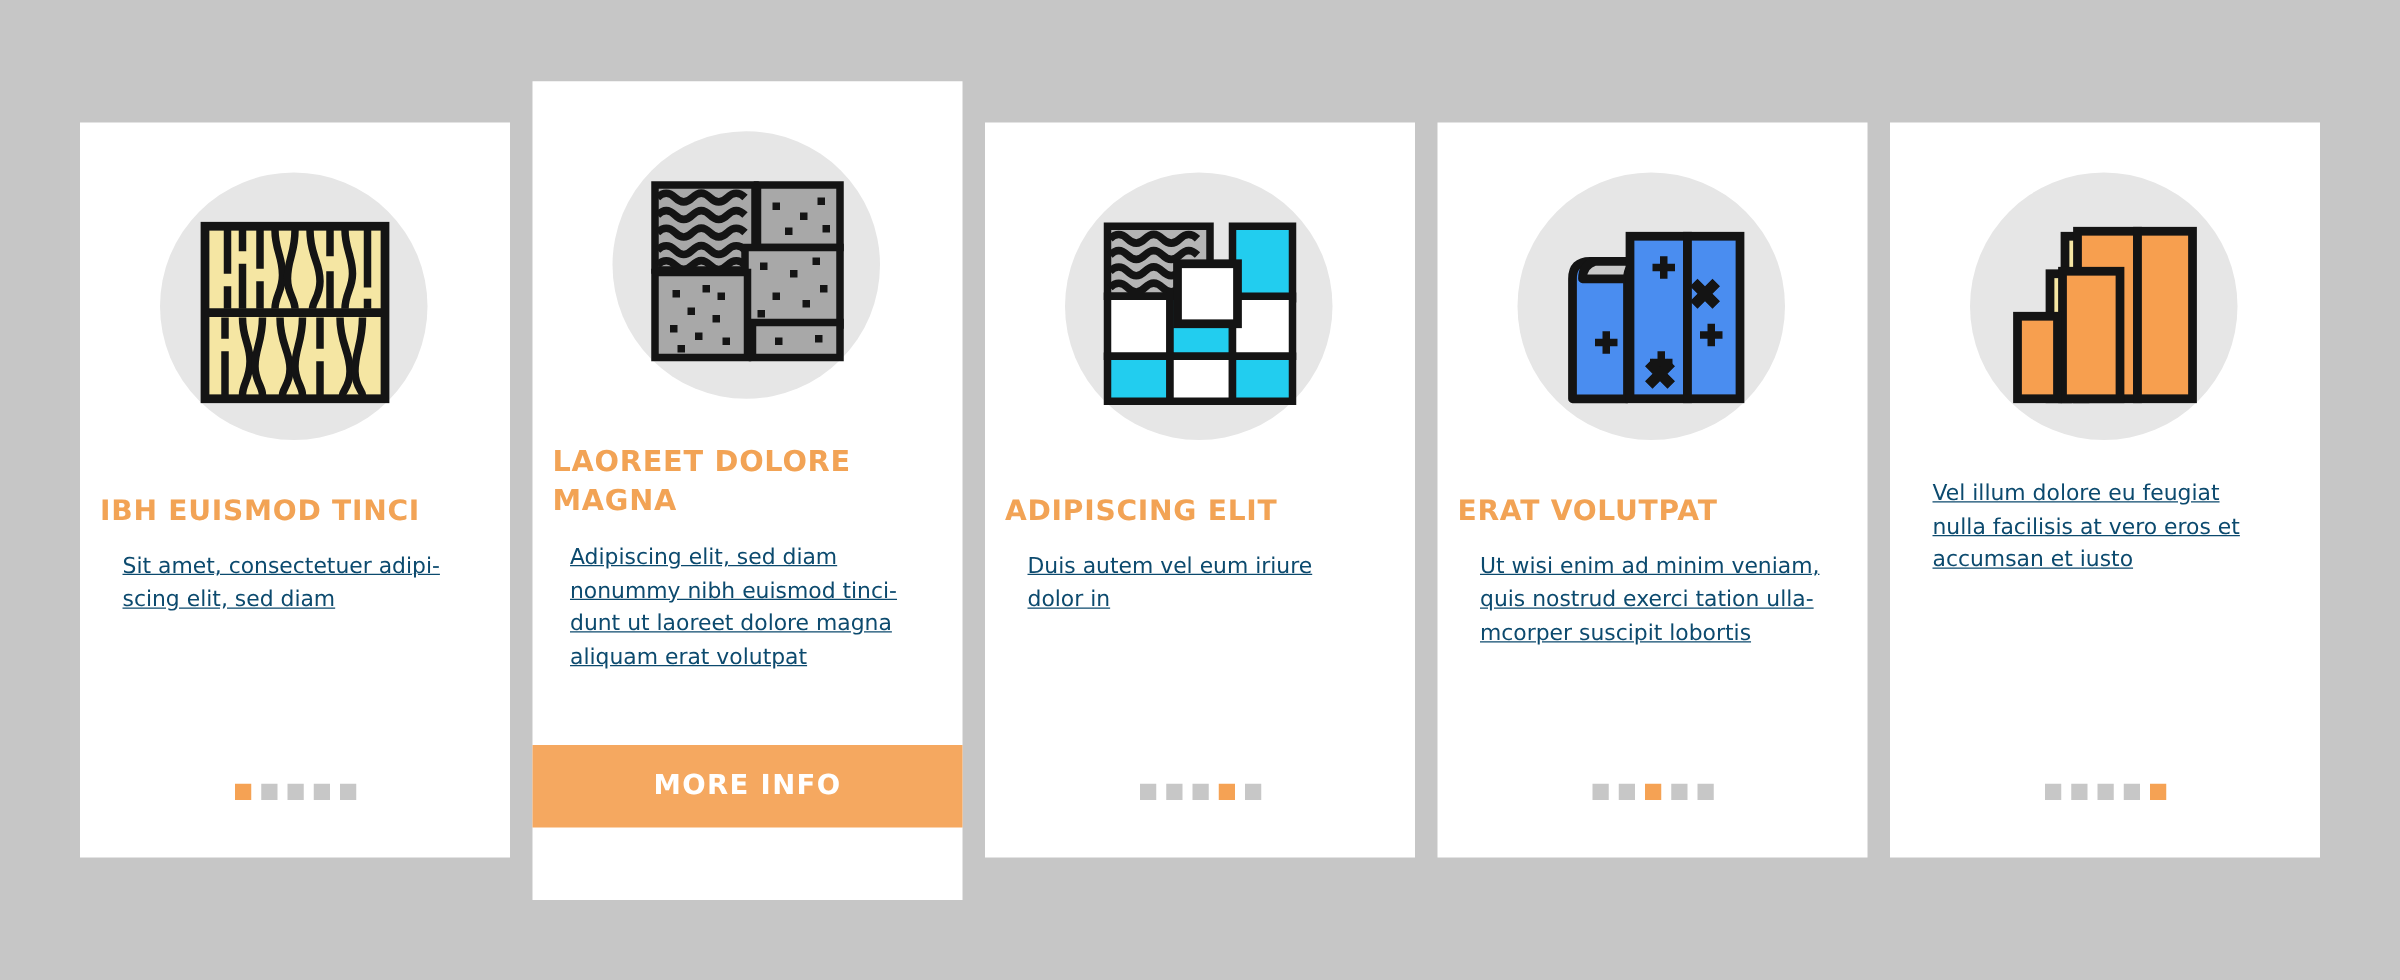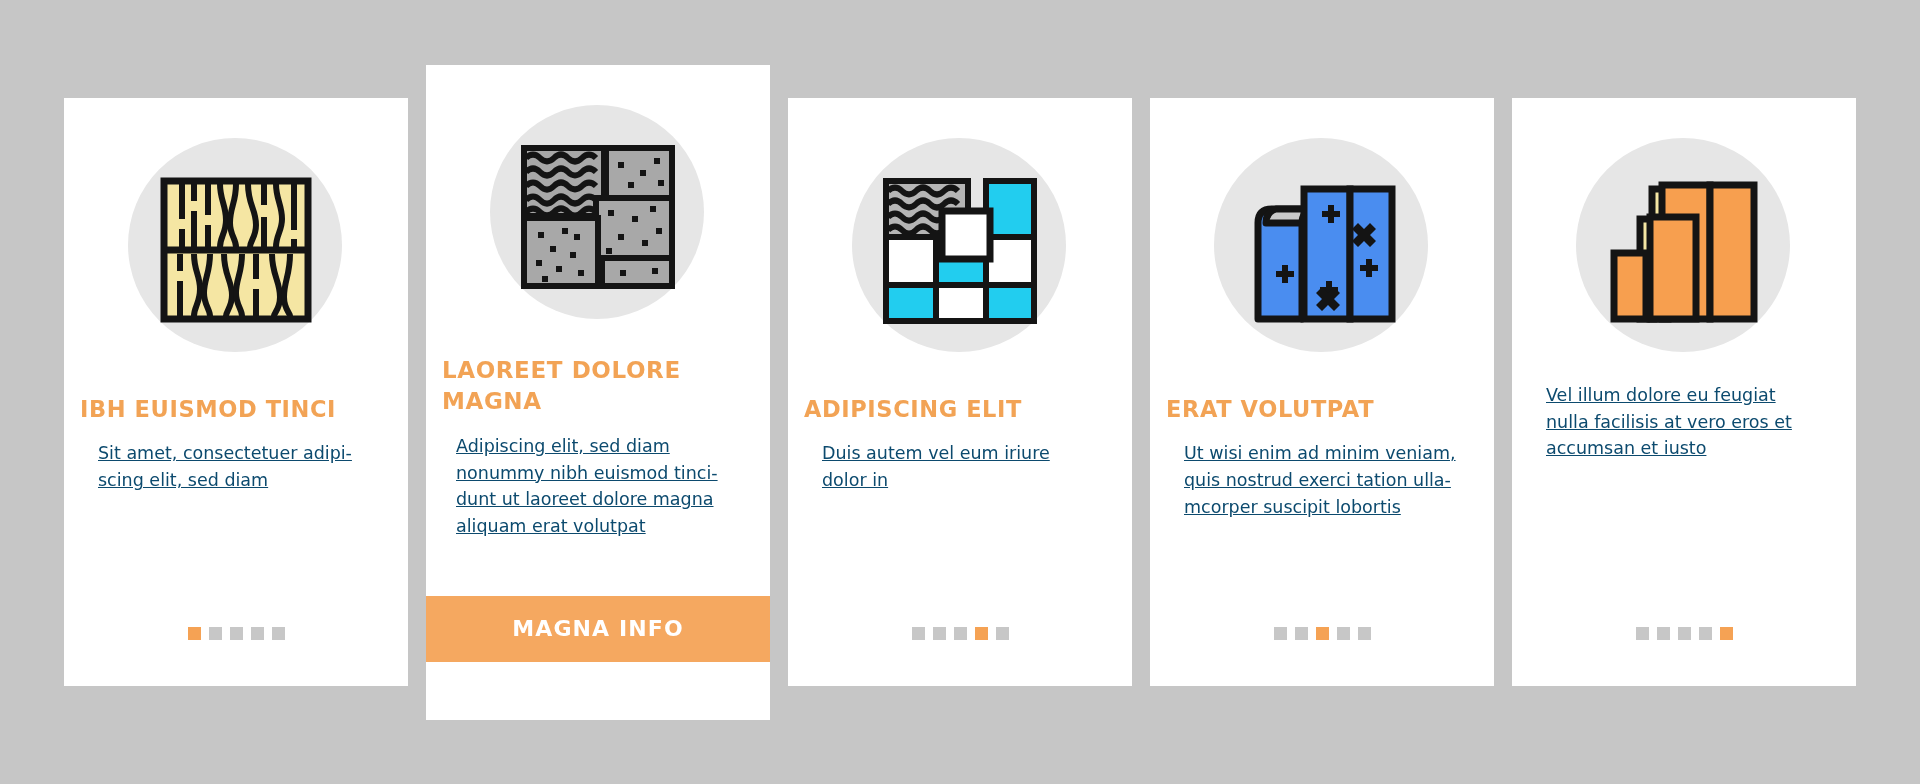--- a/index.html
+++ b/index.html
@@ -234,21 +234,21 @@
           <rect x="24" y="134" width="6" height="6" fill="#141414"></rect>
 
           <rect x="84" y="116" width="70" height="28" fill="#a8a8a8" stroke="#141414" stroke-width="6"></rect>
           <rect x="102" y="128" width="6" height="6" fill="#141414"></rect>
           <rect x="134" y="126" width="6" height="6" fill="#141414"></rect>
         </svg>
       </div>
       <div class="card-title">LAOREET DOLORE MAGNA</div>
       <div class="card-desc">Adipiscing elit, sed diam nonummy nibh euismod tinci-dunt ut laoreet dolore magna aliquam erat volutpat</div>
       <div class="spacer"></div>
-      <button class="more-info">MAGNA INFO</button>
+      <button class="more-info">MORE INFO</button>
     </div>
 
     <div class="card normal">
       <div class="icon-wrap">
         <div class="blob"></div>
         <svg width="160" height="150" viewBox="0 0 160 150">
 
           <rect x="6" y="6" width="82" height="56" fill="#b5b5b5" stroke="#141414" stroke-width="6"></rect>
           <path d="M8 16 q7 -7 14 0 t14 0 t14 0 t14 0 t14 0" stroke="#141414" stroke-width="6" fill="none"></path>
           <path d="M8 29 q7 -7 14 0 t14 0 t14 0 t14 0 t14 0" stroke="#141414" stroke-width="6" fill="none"></path>

